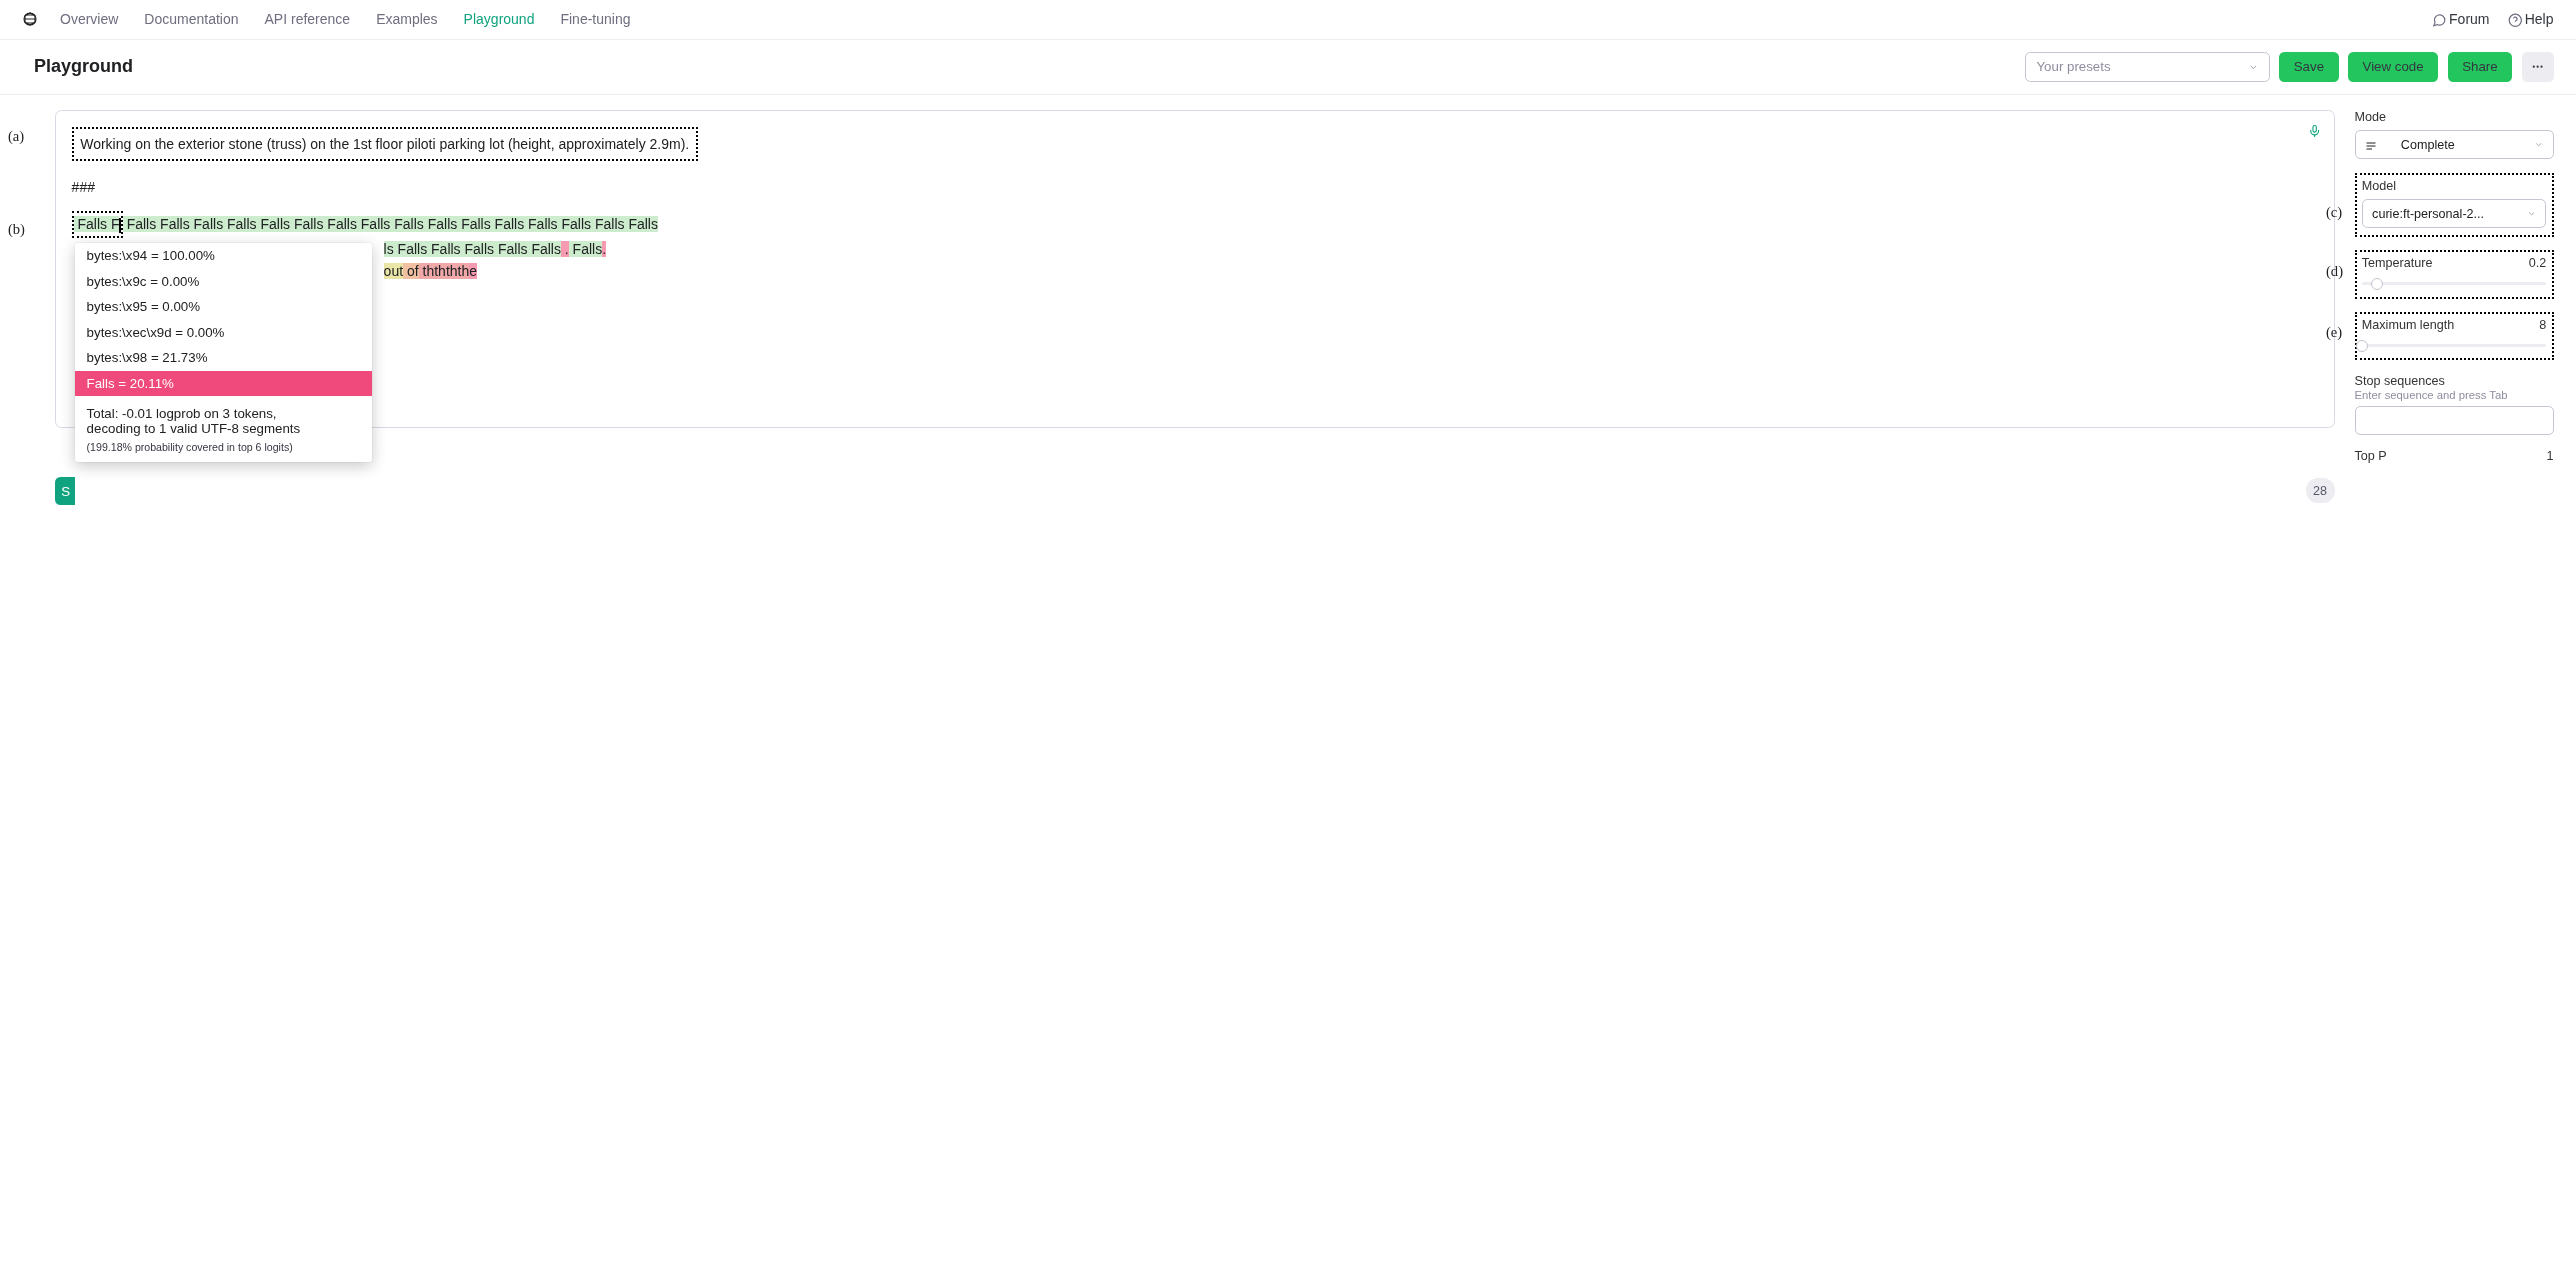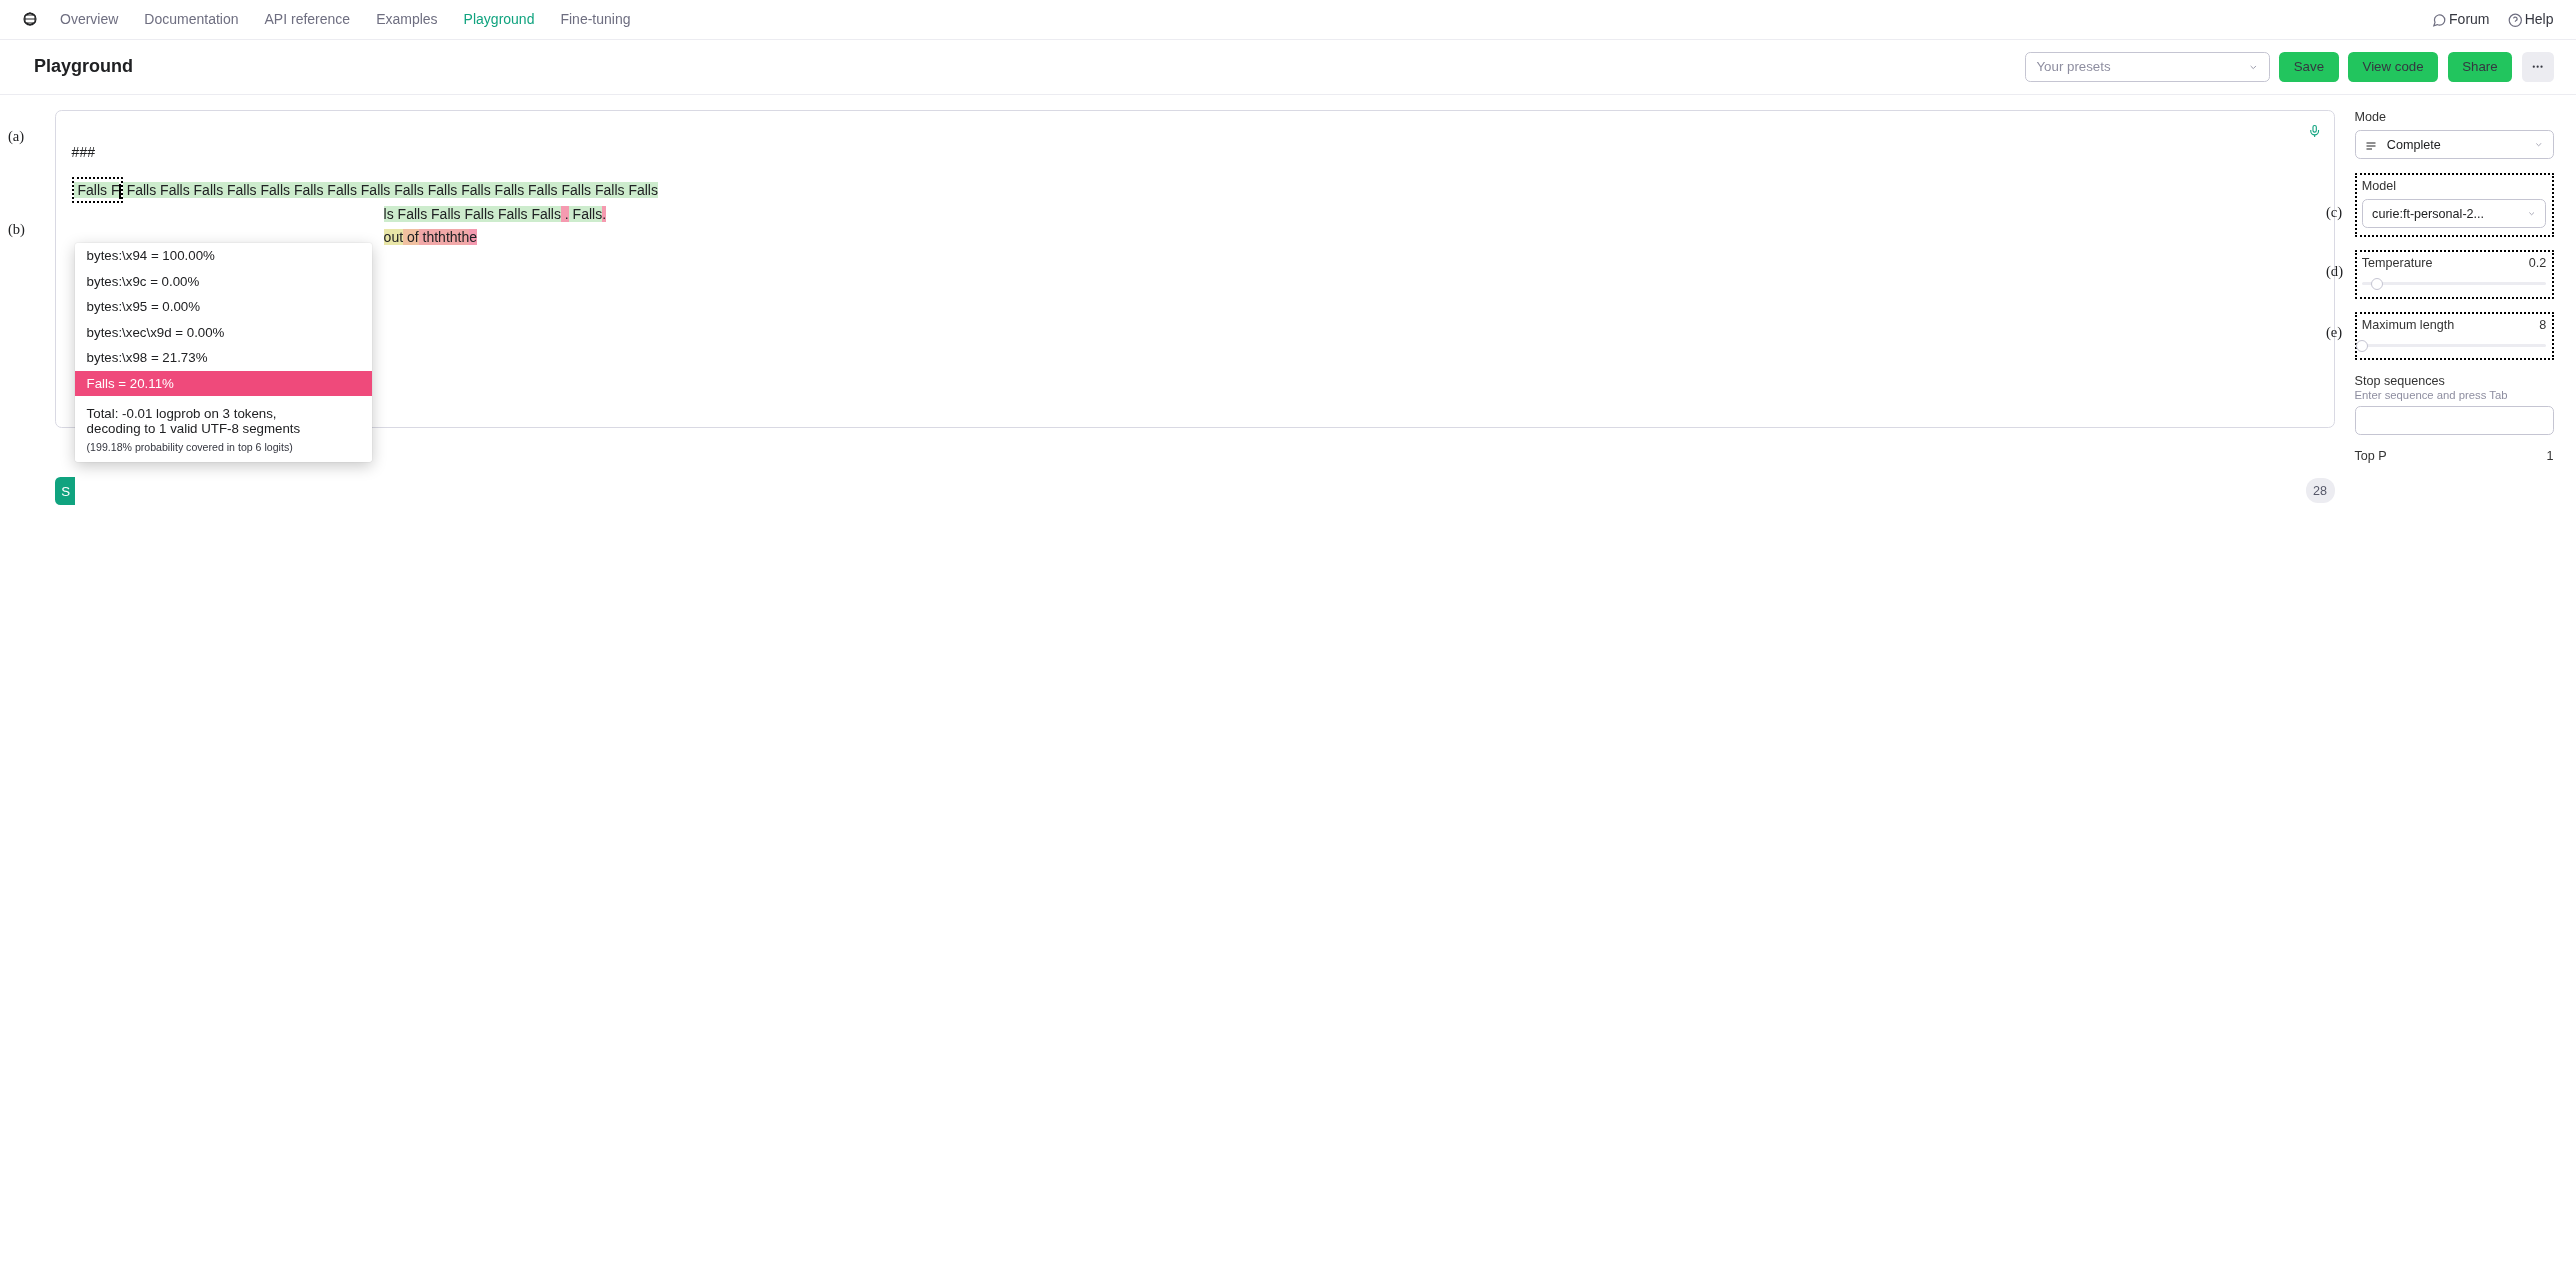--- a/index.html
+++ b/index.html
@@ -113,21 +113,21 @@
     position:absolute; left:-30.5px; font-size:14.6px; font-family:"Times New Roman", serif;
   }
   .panel-group { margin-bottom: 13.3px; position:relative; }
   .panel-label { color:#333; font-size: 12.6px; margin-bottom: 6.6px; display:flex; justify-content:space-between; }
   .panel-sublabel { color:#8e8ea0; font-size: 11.3px; margin-top:1.3px; }
   .select-box {
     border:0.7px solid #c5c5d2; border-radius:5.3px; height:29px;
     display:flex; align-items:center; padding:0 9.3px; justify-content:space-between;
     background:#fff; cursor:pointer; font-size:12.6px; gap:6.6px; color:#202123;
   }
-  .select-box .left { display:flex; align-items:flex-end; gap:10px; }
+  .select-box .left { display:flex; align-items:flex-end; gap:24px; }
   .slider-wrap { position:relative; height:13.3px; margin-top:2.7px; }
   .slider-track { position:absolute; top:5.3px; left:0; right:0; height:3.3px; background:#ececf1; border-radius:2px; }
   .slider-thumb { position:absolute; top:1.3px; width:12px; height:12px; background:#fff; border:1.3px solid #c5c5d2; border-radius:50%; margin-left:-6px; }
   .input-box {
     border:0.7px solid #c5c5d2; border-radius:5.3px; height:29px; width:100%;
     padding:0 8px; font-size:12px; color:#202123;
   }
   .dashed-group { border: 2px dotted #000; padding: 4px 5.3px 6.6px; border-radius:1.3px; }
 </style>
 </head>
@@ -196,20 +196,21 @@
   <div class="editor-wrap">
     <div class="editor">
       <button class="mic-btn">
         <svg width="13.3" height="16" viewBox="0 0 24 24" fill="none" stroke="currentColor" stroke-width="2">
             <rect x="9" y="2" width="6" height="12" rx="3"></rect>
             <path d="M5 10v2a7 7 0 0 0 14 0v-2"></path>
             <line x1="12" y1="19" x2="12" y2="23"></line>
           </svg>
       </button>
 
+      <span class="dashed-box-a">Working on the exterior stone (truss) on the 1st floor piloti parking lot (height, approximately 2.9m).</span>
 
       <div class="separator">###</div>
 
       <div class="output-block">
         <div>
           <span class="dashed-box-b"><span class="hl-green">&nbsp;Falls F</span><span style="display:inline-block;width:1.3px;height:14.6px;background:#000;vertical-align:middle;"></span></span><span class="hl-green"> Falls Falls Falls Falls Falls Falls Falls Falls Falls Falls Falls Falls Falls Falls Falls Falls</span>
         </div>
         <div>
           <span style="display:inline-block;width:312px;"></span><span class="hl-green">ls Falls Falls Falls Falls Falls</span><span class="hl-pink"> .</span><span class="hl-green"> Falls</span><span class="hl-pink">.</span>
         </div>

